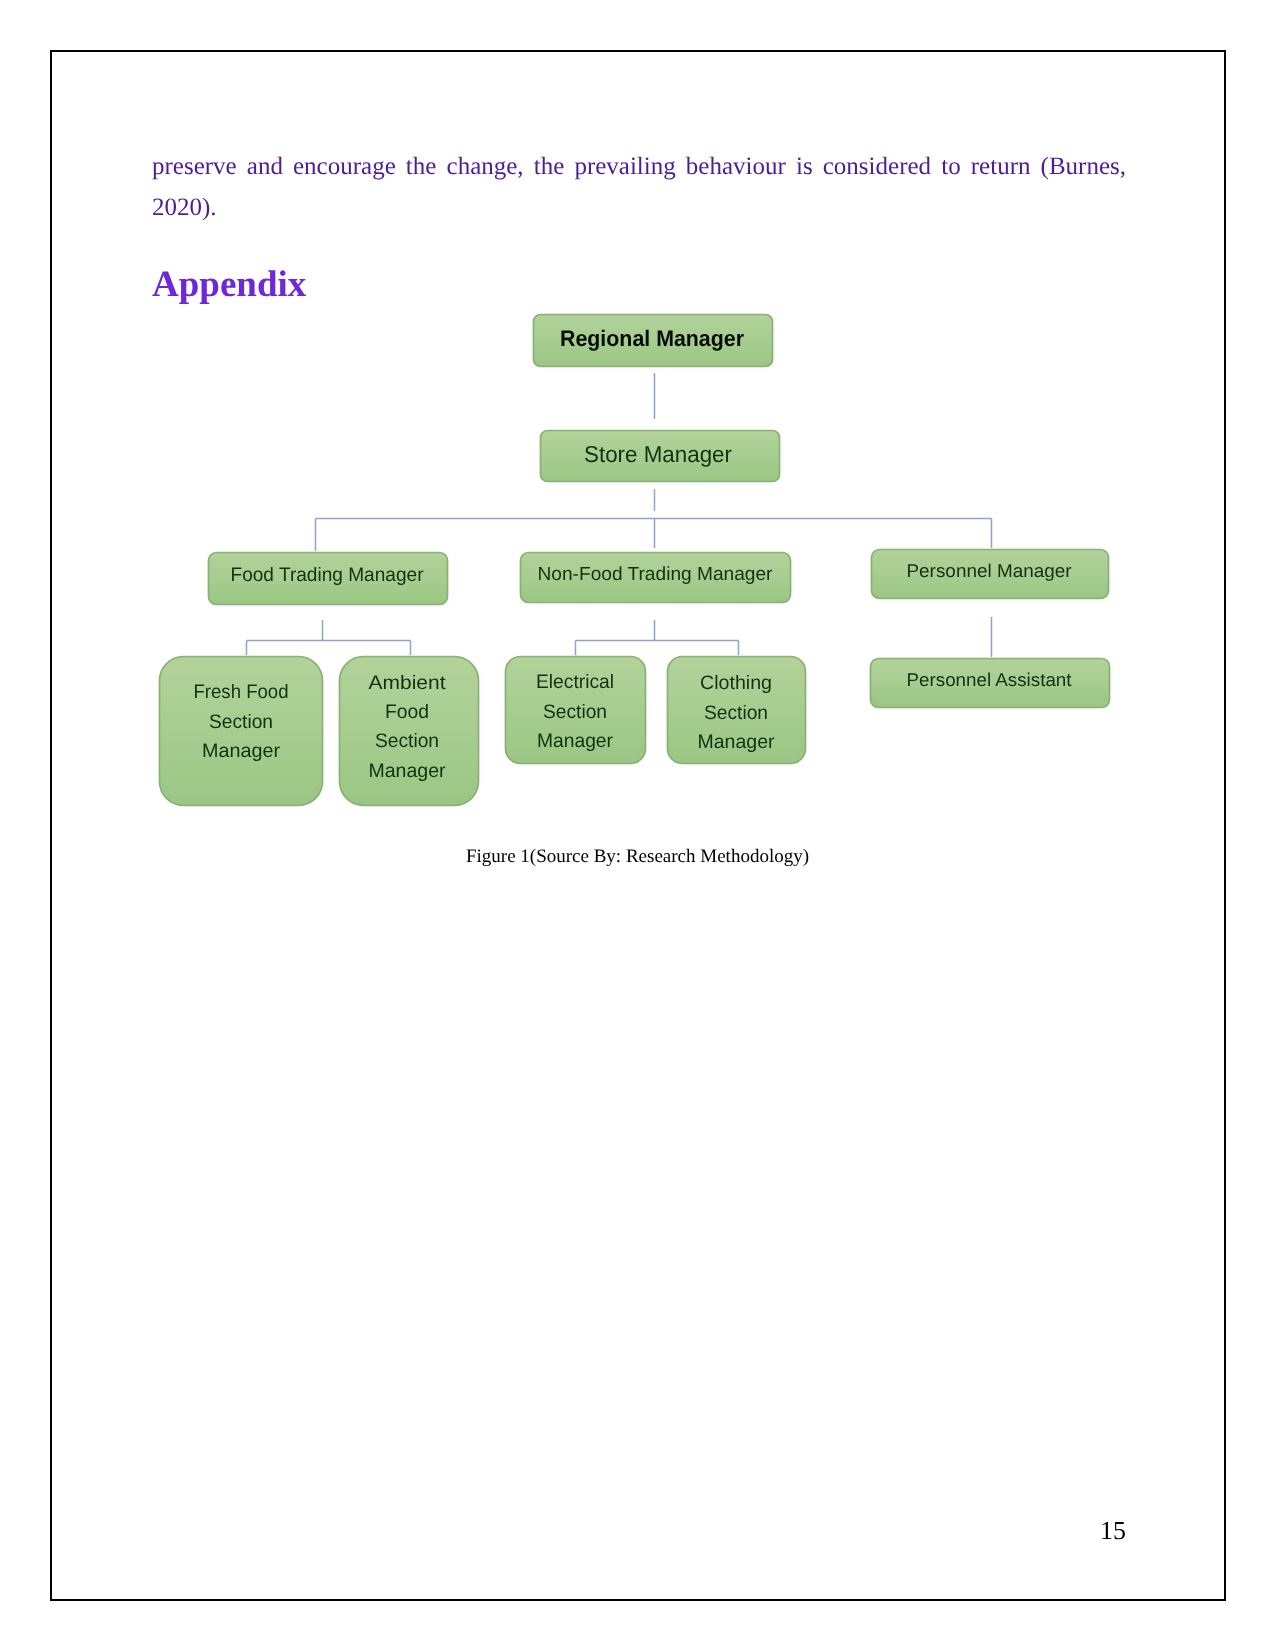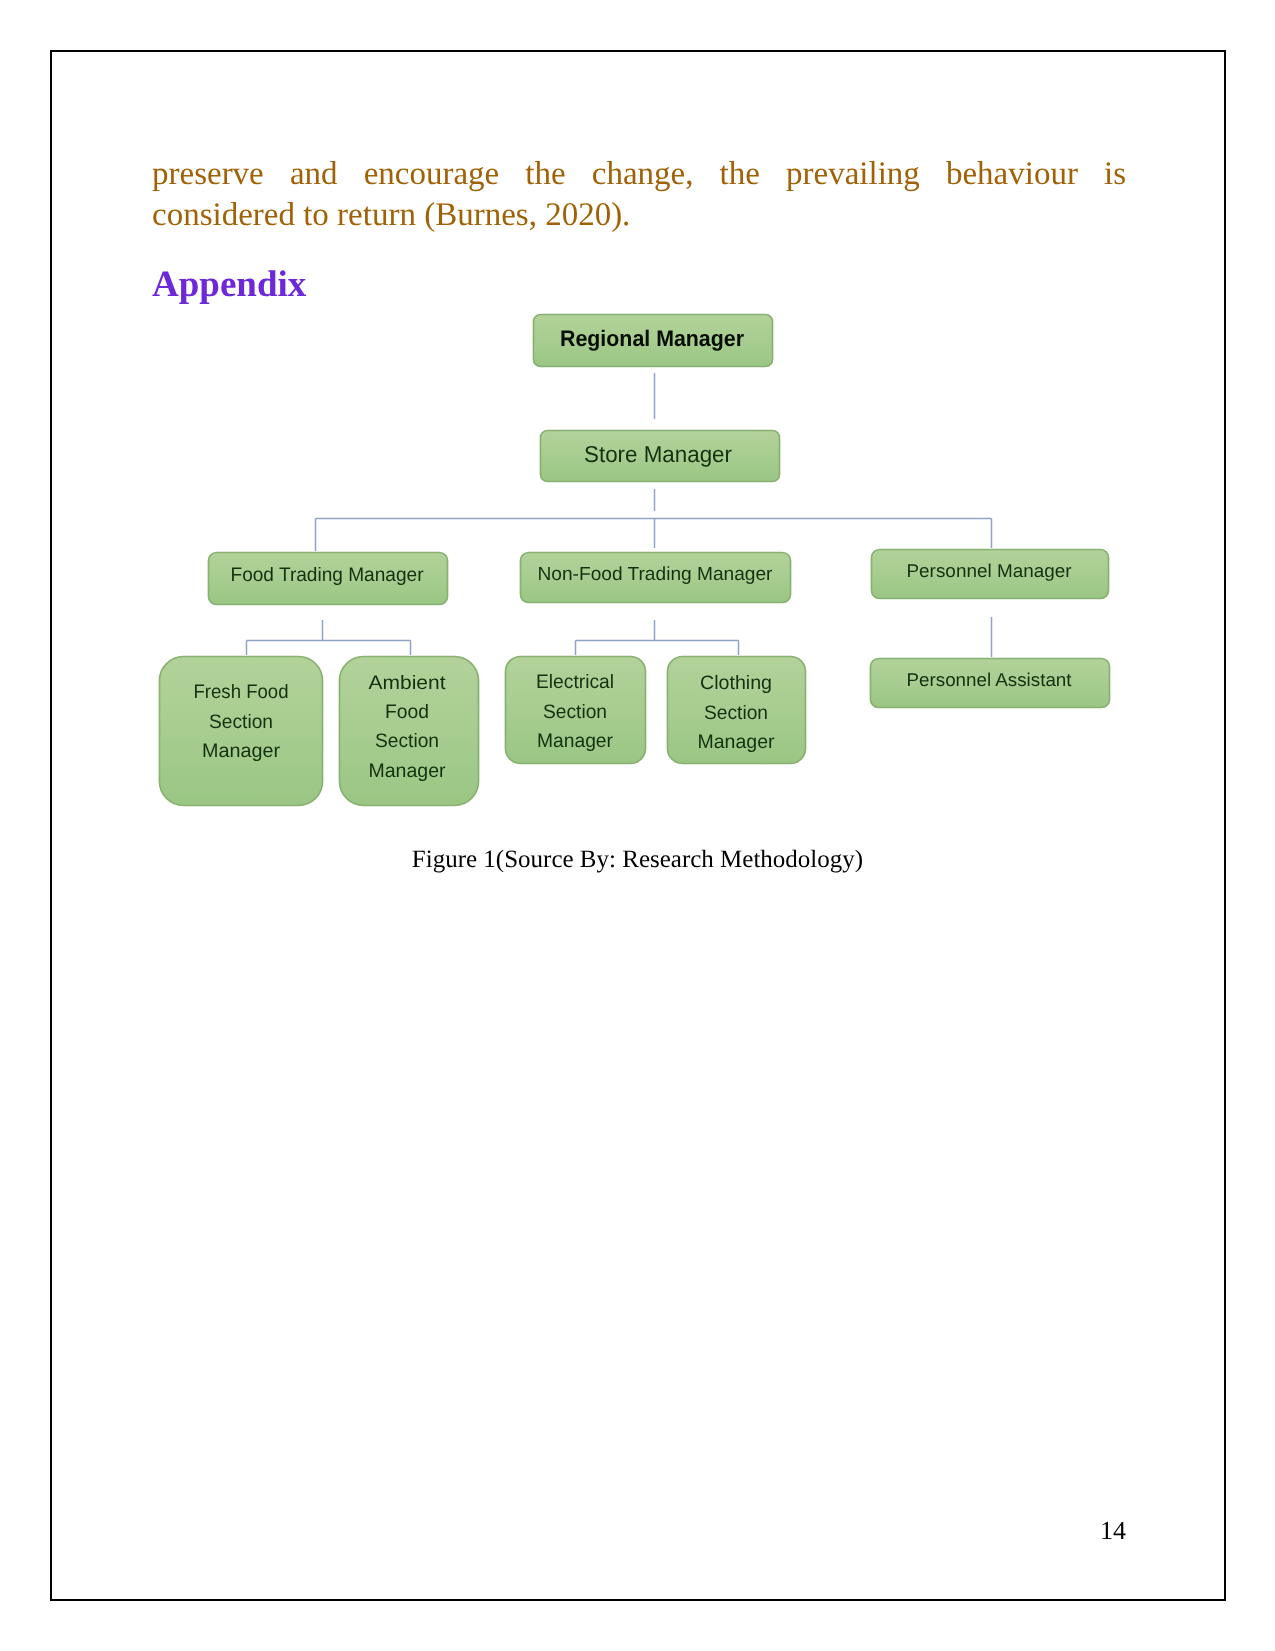--- a/index.html
+++ b/index.html
@@ -2,25 +2,25 @@
 <html><head>
 <meta charset="utf-8">
 <title>Appendix</title>
 <style>
   html,body{margin:0;padding:0;background:#ffffff;}
   body{width:1275px;height:1651px;position:relative;overflow:hidden;
        font-family:"Liberation Serif",serif;-webkit-font-smoothing:antialiased;text-rendering:geometricPrecision;}
   #page{position:absolute;left:50px;top:50px;width:1176px;height:1551px;transform:translateZ(0);
         border:2px solid #000;box-sizing:border-box;}
   .para{position:absolute;left:100px;top:69px;width:974px;
-        font-size:33px;line-height:41px;text-align:justify;color:#a16207;}
+        font-size:25px;line-height:41px;text-align:justify;color:#4c1d95;}
   .heading{position:absolute;left:100px;top:186px;font-size:37px;font-weight:bold;color:#6d28d9;}
   #chart{position:absolute;left:-52px;top:-52px;width:1275px;height:1651px;}
   .caption{position:absolute;left:-1px;top:794px;width:1173px;text-align:center;
-           font-size:25px;color:#000;}
+           font-size:19px;color:#000;}
   .pagenum{position:absolute;left:1048px;top:1464px;font-size:26px;color:#000;}
 </style>
 </head>
 <body>
 
 <div id="page">
   <p class="para">preserve and encourage the change, the prevailing behaviour is considered to return (Burnes, 2020).</p>
   <h1 class="heading">Appendix</h1>
   <svg id="chart" viewBox="0 0 1275 1651" width="1275" height="1651" xmlns="http://www.w3.org/2000/svg" aria-label="Organisational hierarchy chart">
     <defs>
@@ -76,14 +76,14 @@
           <rect x="667.5" y="656.5" width="138" height="107" rx="15" ry="15" fill="url(#nodeFill)" stroke="#89b172" stroke-width="1.7"></rect>
           <text x="736" y="689" text-anchor="middle" font-size="19.5" font-family="&quot;Liberation Sans&quot;, sans-serif" font-weight="400" fill="#13300f"><tspan x="736" textLength="72" lengthAdjust="spacingAndGlyphs">Clothing</tspan><tspan x="736" dy="29.5" textLength="64" lengthAdjust="spacingAndGlyphs">Section</tspan><tspan x="736" dy="29.5" textLength="77" lengthAdjust="spacingAndGlyphs">Manager</tspan></text>
         </g>
         <g>
           <rect x="870.5" y="658.5" width="239" height="49" rx="8" ry="8" fill="url(#nodeFill)" stroke="#89b172" stroke-width="1.7"></rect>
           <text x="989" y="686" text-anchor="middle" font-size="18.5" font-family="&quot;Liberation Sans&quot;, sans-serif" font-weight="400" fill="#13300f"><tspan x="989" textLength="165" lengthAdjust="spacingAndGlyphs">Personnel Assistant</tspan></text>
         </g>
       </g>
   </svg>
   <div class="caption">Figure 1(Source By: Research Methodology)</div>
-  <div class="pagenum">14</div>
+  <div class="pagenum">15</div>
 </div>
 
 </body></html>

